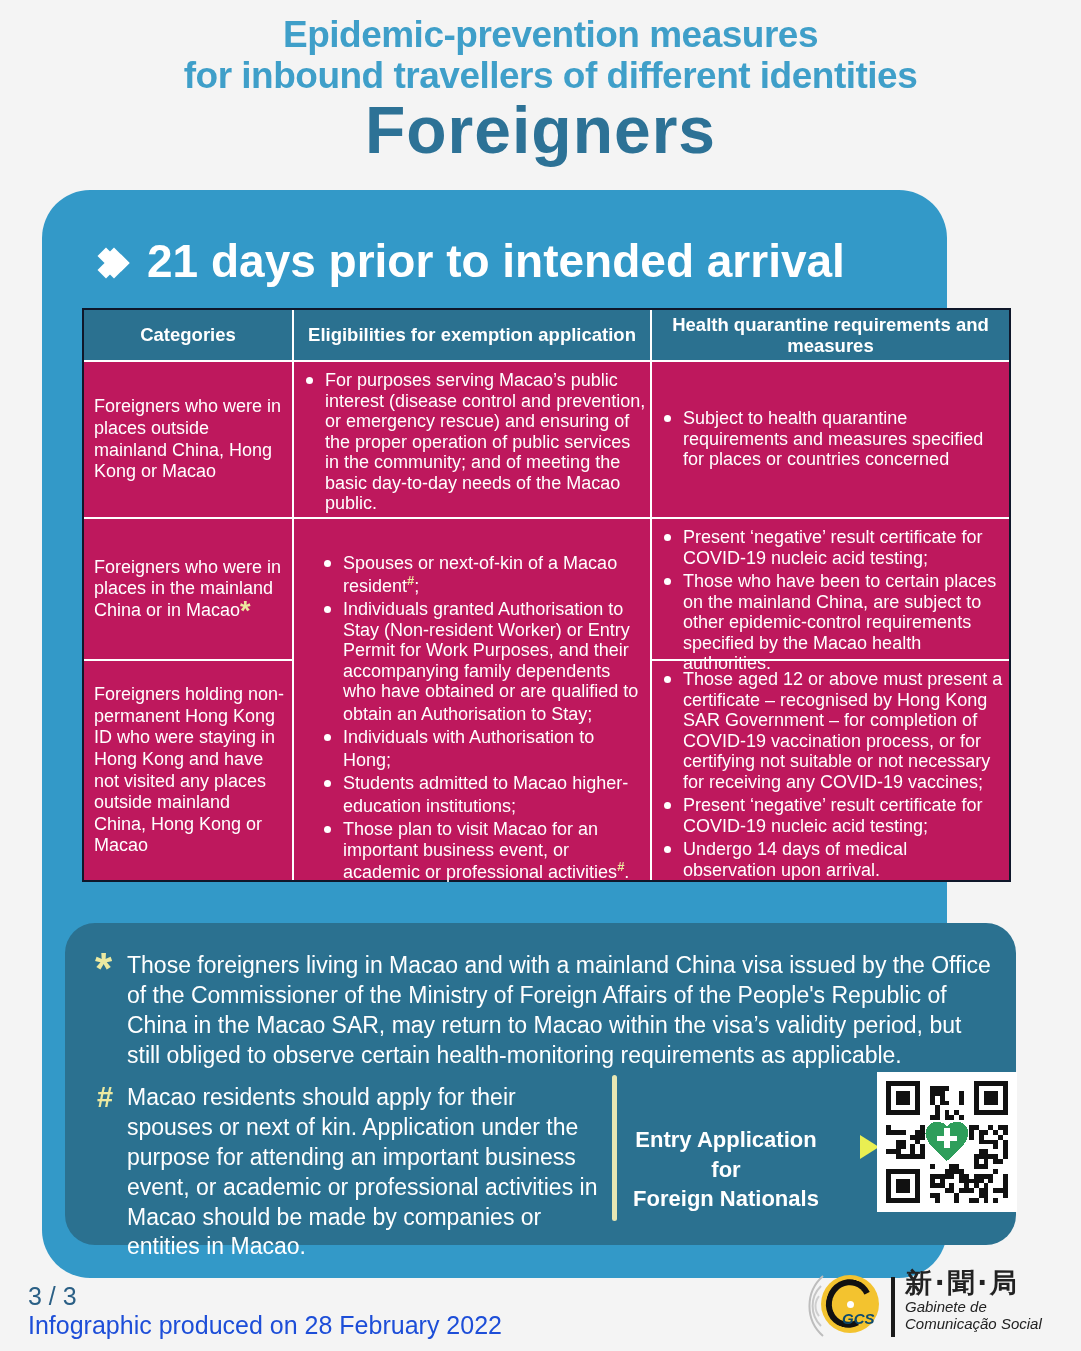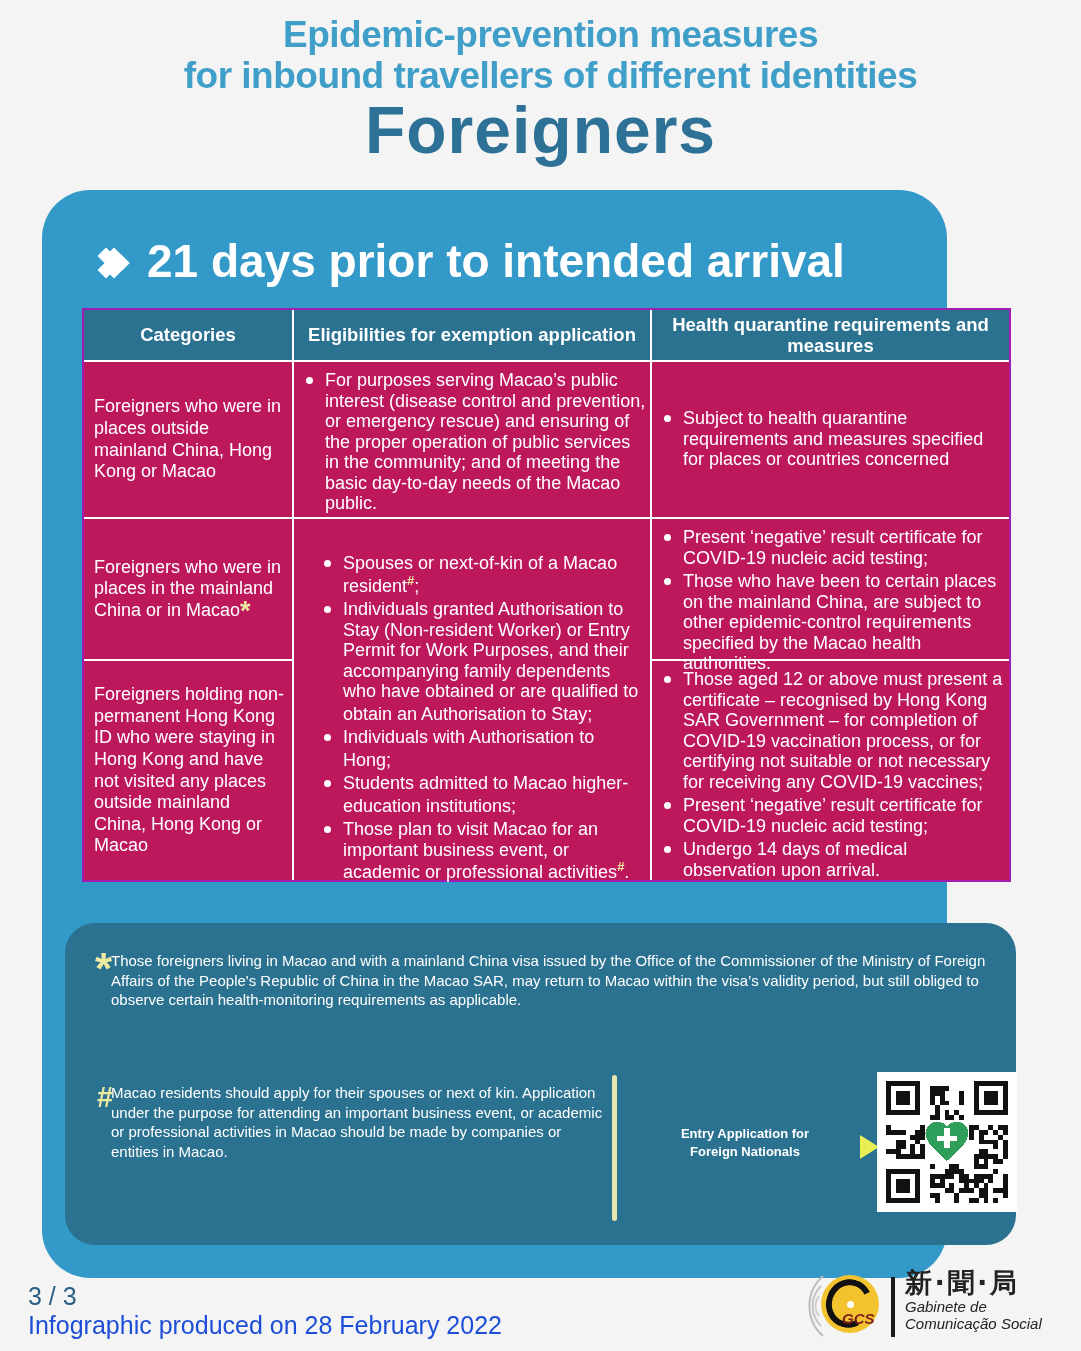--- a/index.html
+++ b/index.html
@@ -29,21 +29,21 @@
   .chev + .chev { margin-left:-14px; }
   .section-text { color:#fff; font-size:46px; font-weight:bold; letter-spacing:0px; }
 
   
   .table {
     position:absolute; left:40px; top:118px;
     display:grid;
     grid-template-columns:208px 356px 357px;
     grid-template-rows:50px 155px 140px 219px;
     gap:2px;
-    background:#fff; border:2px solid #a21caf;
+    background:#fff; border:2px solid #0f172a;
   }
   .cell { background:#be185d; color:#fff; }
   .cell-header {
     background:#2b7190; display:flex; align-items:center; justify-content:center;
     text-align:center; font-weight:bold; font-size:18.5px; line-height:1.15; padding:2px 6px;
   }
   .cell-cat { display:flex; align-items:center; padding:6px 6px 6px 10px; font-size:18px; line-height:1.2; }
   .cell-list { padding:8px 4px 6px 6px; }
   .cell-list-center { display:flex; align-items:center; }
   .elig-merged { grid-column:2; grid-row:3 / span 2; padding-top:34px;padding-left:24px; }
@@ -55,40 +55,40 @@
 
   
   .fnbox {
     position:absolute; left:23px; top:733px; width:951px; height:322px;
     background:#2b7190; border-radius:30px; color:#fff;
   }
   .fn-star { position:absolute; left:30px; top:28px; width:905px; }
   .fn-hash { position:absolute; left:30px; top:160px; width:510px; }
   .fn-sym-star { position:absolute; left:0; top:-4px; color:#ece9a0; font-size:44px; font-weight:bold; line-height:1; }
   .fn-sym-hash { position:absolute; left:2px; top:0px; color:#ece9a0; font-size:29px; font-weight:bold; line-height:1; }
-  .fn-text { display:block; margin-left:16px; font-size:15px; line-height:1.3; }
+  .fn-text { display:block; margin-left:32px; font-size:23px; line-height:1.3; }
 
   .fn-divider { position:absolute; left:547px; top:152px; width:5px; height:146px; background:#e7e7b4; border-radius:3px; }
 
-  .entry-label { position:absolute; left:572px; top:202px; width:216px; text-align:center; font-size:13px; font-weight:bold; line-height:1.35; color:#fff; }
+  .entry-label { position:absolute; left:553px; top:202px; width:216px; text-align:center; font-size:22px; font-weight:bold; line-height:1.35; color:#fff; }
   .entry-arrow { position:absolute; left:795px; top:212px; width:0; height:0; border-left:19px solid #e9ef52; border-top:12px solid transparent; border-bottom:12px solid transparent; }
 
   .qr-box { position:absolute; left:812px; top:149px; width:140px; height:140px; background:#fff; padding:9px; }
   .qr-box svg { display:block; width:122px; height:122px; }
 
   
   .footer-page { position:absolute; left:28px; top:1282px; font-size:25px; color:#2a5f85; }
   .footer-produced { position:absolute; left:28px; top:1311px; font-size:25px; color:#1d4ed8; }
 
   .footer-logo { position:absolute; left:793px; top:1266px; width:288px; height:82px; }
   .logo-arcs { position:absolute; left:0px; top:8px; }
   .gcs-circle { position:absolute; left:28px; top:9px; width:58px; height:58px; border-radius:50%; background:#f3c32f; }
   .gcs-arc { position:absolute; left:5px; top:4px; width:46px; height:49px; border:6px solid #111; border-radius:50%; border-right-color:transparent; transform:rotate(18deg); }
   .gcs-dot { position:absolute; left:26px; top:26px; width:7px; height:7px; background:#fff; border-radius:50%; }
-  .gcs-text { position:absolute; left:21px; top:35px; font-weight:bold; font-style:italic; font-size:15px; color:#7f1d1d; letter-spacing:0px; }
+  .gcs-text { position:absolute; left:21px; top:35px; font-weight:bold; font-style:italic; font-size:15px; color:#0c4a6e; letter-spacing:0px; }
   .logo-bar { position:absolute; left:98px; top:11px; width:4px; height:60px; background:#1a1a1a; }
   .logo-textcol { position:absolute; left:112px; top:2px; color:#222; }
   .logo-cn { font-size:27px; line-height:30px; letter-spacing:3px; font-weight:bold; }
   .logo-pt { font-size:15px; line-height:17px; font-style:italic; }
 </style>
 </head>
 <body>
 
 <div class="page">
 

